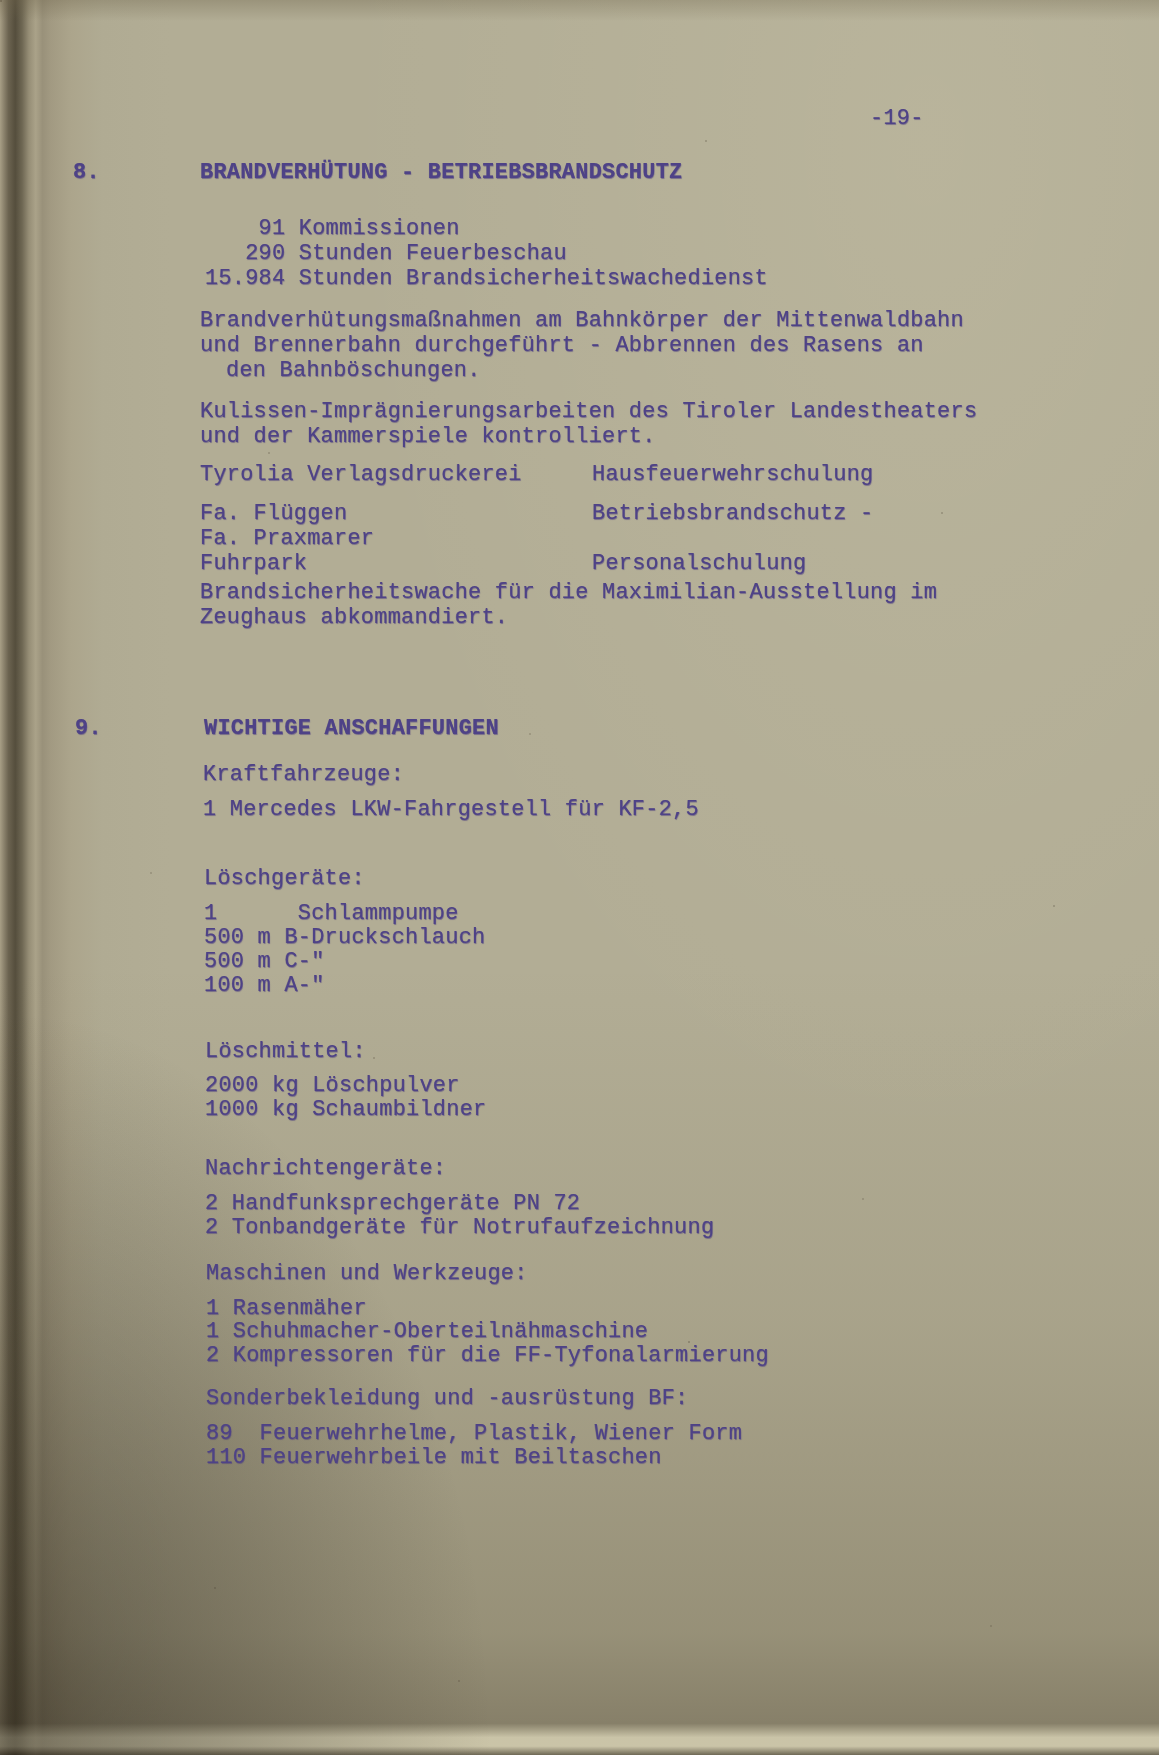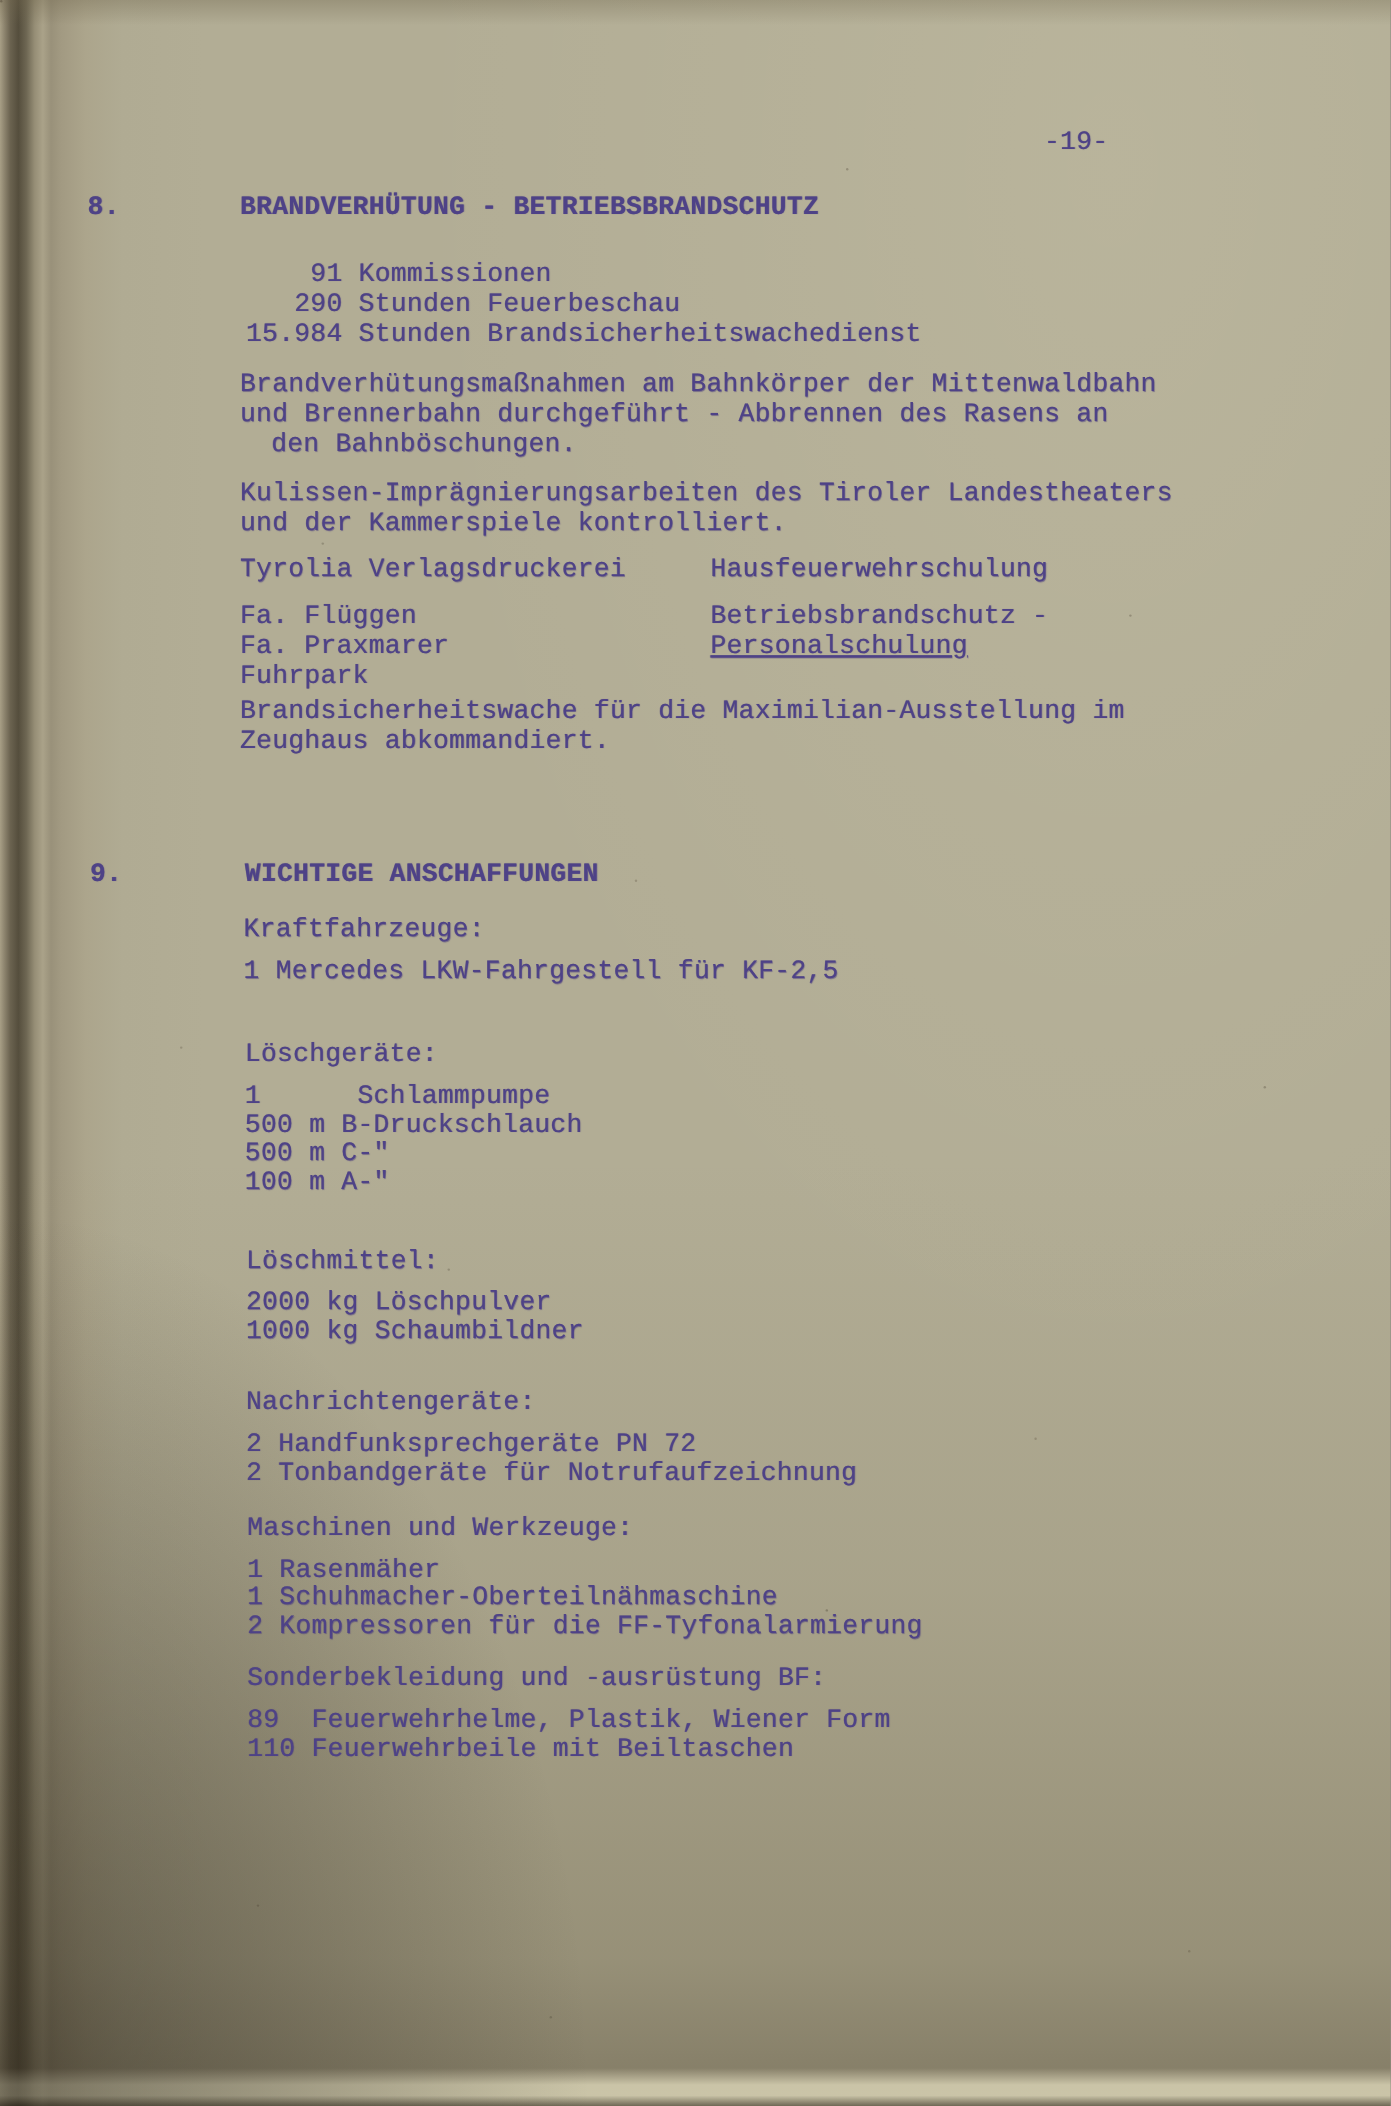--- a/index.html
+++ b/index.html
@@ -86,21 +86,21 @@
   <div class="ln" style="left:200px;top:399px;">Kulissen-Imprägnierungsarbeiten des Tiroler Landestheaters</div>
   <div class="ln" style="left:200px;top:424px;">und der Kammerspiele kontrolliert.</div>
 
   <div class="ln" style="left:200px;top:462px;">Tyrolia Verlagsdruckerei</div>
   <div class="ln" style="left:200px;top:501px;">Fa. Flüggen</div>
   <div class="ln" style="left:200px;top:526px;">Fa. Praxmarer</div>
   <div class="ln" style="left:200px;top:551px;">Fuhrpark</div>
 
   <div class="ln" style="left:592px;top:462px;text-align:right;">Hausfeuerwehrschulung</div>
   <div class="ln" style="left:592px;top:501px;">Betriebsbrandschutz -</div>
-  <div class="ln" style="left:592px;top:526px;text-decoration:underline;">Personalschulung</div>
+  <div class="ln" style="left:592px;top:551px;">Personalschulung</div>
 
   <div class="ln" style="left:200px;top:580px;">Brandsicherheitswache für die Maximilian-Ausstellung im</div>
   <div class="ln" style="left:200px;top:605px;">Zeughaus abkommandiert.</div>
 
   <div class="ln b" style="left:75px;top:716px;">9.</div>
   <div class="ln b" style="left:204px;top:716px;">WICHTIGE ANSCHAFFUNGEN</div>
 
   <div class="ln" style="left:203px;top:762px;">Kraftfahrzeuge:</div>
   <div class="ln" style="left:203px;top:797px;">1 Mercedes LKW-Fahrgestell für KF-2,5</div>
 

